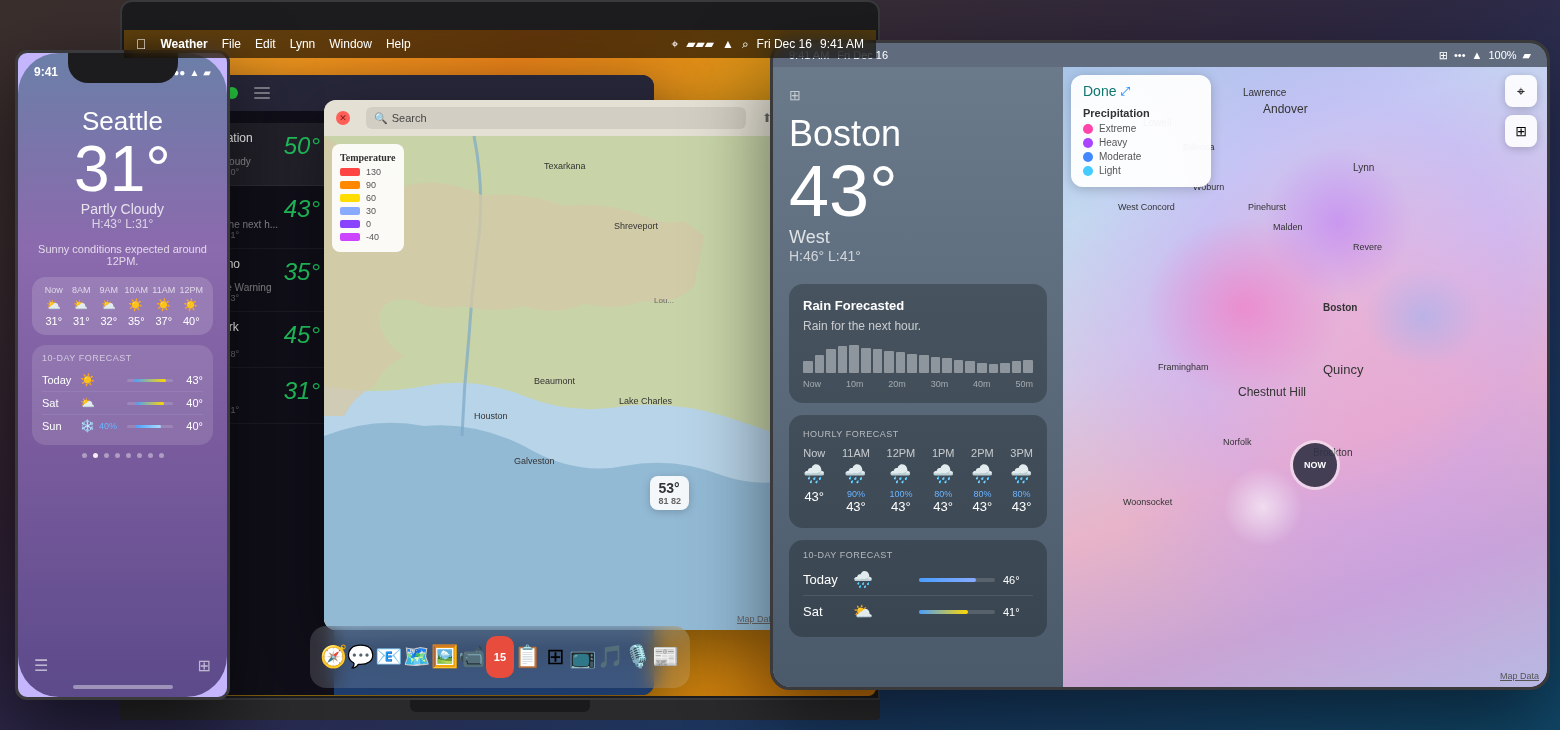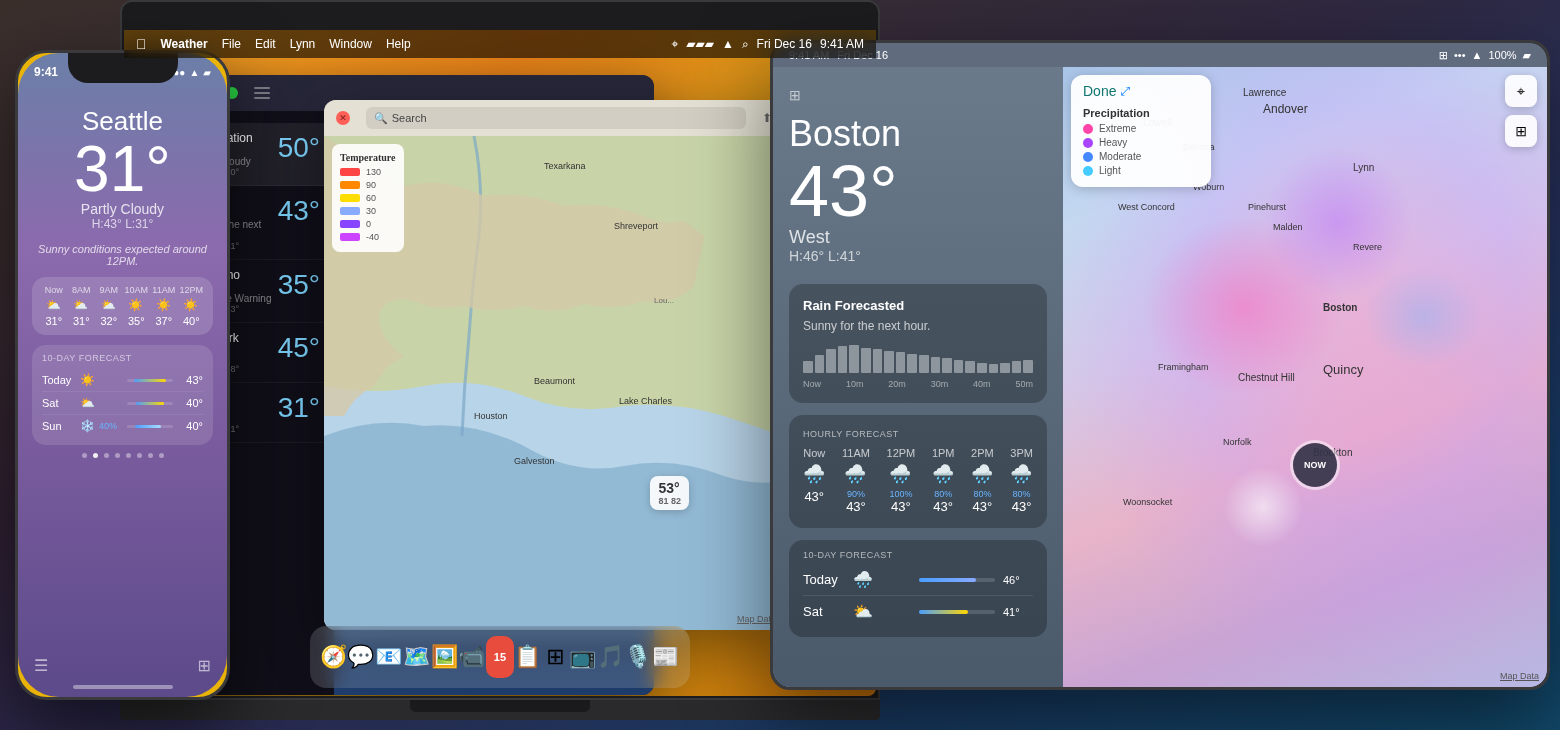--- a/index.html
+++ b/index.html
@@ -168,25 +168,26 @@
     }
     .loc-time {
       font-size: 10px;
       color: rgba(255,255,255,0.5);
     }
     .loc-desc {
       font-size: 10px;
       color: rgba(255,255,255,0.5);
     }
     .loc-temp {
-      font-size: 28px;
-      color: #7dd3fc;
+      font-size: 24px;
+      color: #22c55e;
       font-weight: 300;
       float: right;
       margin-top: -24px;
+      font-style: italic;
     }
     .loc-hilo {
       font-size: 9px;
       color: rgba(255,255,255,0.4);
       clear: both;
     }
 
     
     .weather-main {
       position: absolute;
@@ -416,22 +417,22 @@
       left: 15px;
       top: 50px;
       width: 215px;
       height: 650px;
       z-index: 5;
     }
 
     .iphone-frame {
       width: 215px;
       height: 650px;
-      background: #eab308;
-      border-radius: 32px;
+      background: #c4b5fd;
+      border-radius: 12px;
       border: 3px solid #3a3a3c;
       overflow: hidden;
       position: relative;
       box-shadow: 0 30px 80px rgba(0,0,0,0.6);
     }
 
     .iphone-screen {
       position: absolute;
       top: 0;
       left: 0;
@@ -515,21 +516,20 @@
       color: rgba(255,255,255,0.7);
       text-align: center;
       margin-bottom: 12px;
     }
 
     .iphone-condition-text {
       font-size: 11px;
       color: rgba(255,255,255,0.75);
       text-align: center;
       margin-bottom: 10px;
-      font-style: italic;
     }
 
     .iphone-hourly-bar {
       background: rgba(255,255,255,0.15);
       border-radius: 14px;
       padding: 8px;
       margin-bottom: 10px;
     }
 
     .iphone-hourly-row {
@@ -1409,21 +1409,21 @@
         <div style="display:flex;align-items:center;gap:8px;margin-bottom:2px">
           <span style="color:rgba(255,255,255,0.6);font-size:14px">⊞</span>
         </div>
         <div class="ipad-city">Boston</div>
         <div class="ipad-temp">43°</div>
         <div class="ipad-condition">West</div>
         <div class="ipad-hilo">H:46° L:41°</div>
 
         <div class="ipad-rain-card">
           <div class="rain-title">Rain Forecasted</div>
-          <div class="rain-desc">Sunny for the next hour.</div>
+          <div class="rain-desc">Rain for the next hour.</div>
           <div class="rain-bars">
             <div class="rain-bar" style="height:40%"></div>
             <div class="rain-bar" style="height:60%"></div>
             <div class="rain-bar" style="height:80%"></div>
             <div class="rain-bar" style="height:90%"></div>
             <div class="rain-bar" style="height:95%"></div>
             <div class="rain-bar" style="height:85%"></div>
             <div class="rain-bar" style="height:80%"></div>
             <div class="rain-bar" style="height:75%"></div>
             <div class="rain-bar" style="height:70%"></div>
@@ -1531,21 +1531,21 @@
         <div class="map-city-label" style="top:95px;left:290px;font-size:10px">Lynn</div>
         <div class="map-city-label" style="top:135px;left:185px;font-size:9px">Pinehurst</div>
         <div class="map-city-label" style="top:135px;left:55px;font-size:9px">West Concord</div>
         <div class="map-city-label" style="top:155px;left:210px;font-size:9px">Malden</div>
         <div class="map-city-label" style="top:175px;left:290px;font-size:9px">Revere</div>
         <div class="map-city-label" style="top:235px;left:260px;font-size:10px;font-weight:600">Boston</div>
         <div class="map-city-label" style="top:295px;left:260px;font-size:13px">Quincy</div>
         <div class="map-city-label" style="top:380px;left:250px;font-size:10px">Brockton</div>
         <div class="map-city-label" style="top:430px;left:60px;font-size:9px">Woonsocket</div>
         <div class="map-city-label" style="top:295px;left:95px;font-size:9px">Framingham</div>
-        <div class="map-city-label" style="top:305px;left:175px;font-size:10px">Chestnut Hill</div>
+        <div class="map-city-label" style="top:318px;left:175px;font-size:12px">Chestnut Hill</div>
         <div class="map-city-label" style="top:370px;left:160px;font-size:9px">Norfolk</div>
 
         <div class="now-bubble" style="bottom:200px;left:230px">
           <span>NOW</span>
         </div>
 
         <div class="ipad-done-panel">
           <div class="done-btn">
             <span class="done-label">Done</span>
             <span class="done-expand">⤢</span>

